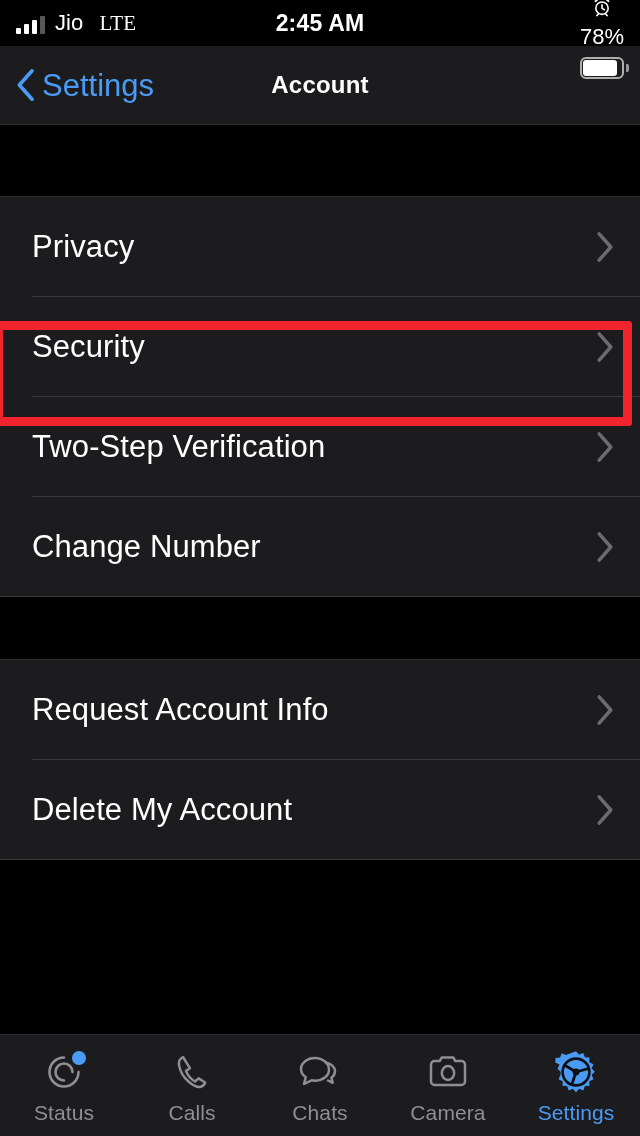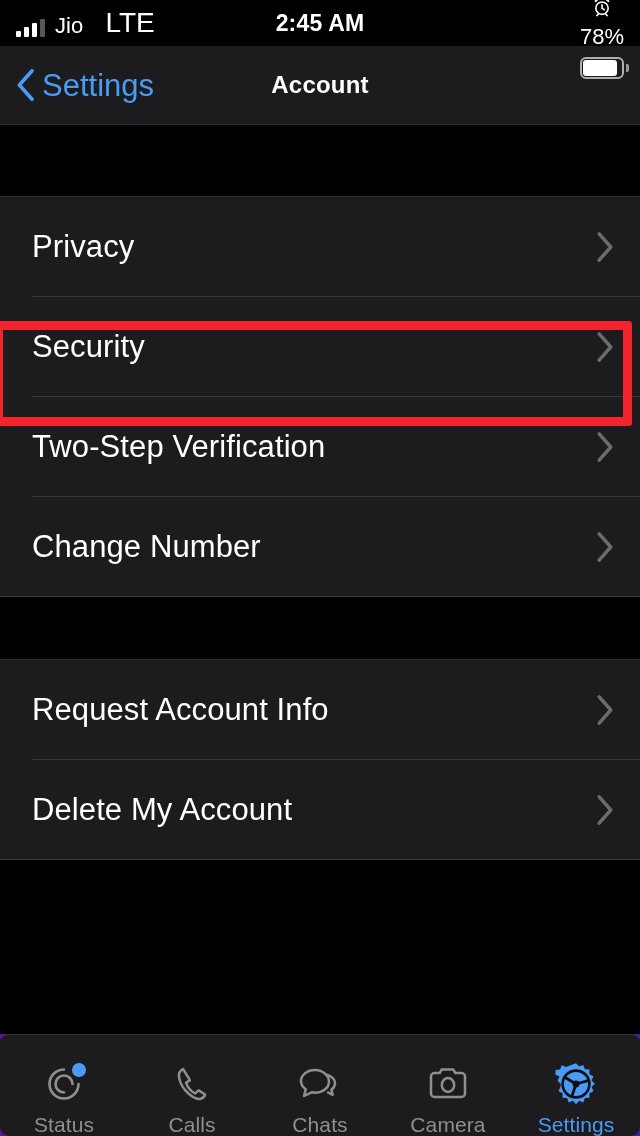--- a/index.html
+++ b/index.html
@@ -19,21 +19,21 @@
     padding:0 16px; color:#fff;
   }
   .sb-left { display:flex; align-items:flex-end; gap:10px; flex:0 0 auto; }
   .signal { display:flex; align-items:flex-end; gap:3px; height:18px; }
   .signal i { display:block; width:5px; background:#fff; border-radius:1px; }
   .signal i.b1 { height:6px; }
   .signal i.b2 { height:10px; }
   .signal i.b3 { height:14px; }
   .signal i.b4 { height:18px; background:#57575a; }
   .carrier { font-size:22px; letter-spacing:0.1px; line-height:1; }
-  .net { font-size:28px; line-height:1; margin-left:12px; }
+  .net { font-size:21px; line-height:1; margin-left:6px;font-family:Liberation Serif, serif; }
   .sb-center {
     position:absolute; left:0; right:0; text-align:center;
     font-size:23px; font-weight:600; letter-spacing:0.2px; pointer-events:none;
   }
   .sb-right {
     margin-left:auto; display:flex; align-items:center; gap:9px; z-index:2;flex-direction:column;
   }
   .moon-icon { width:20px; height:20px; display:block; }
   .alarm-icon { width:20px; height:20px; display:block; }
   .batt-pct { font-size:22px; line-height:1; }
@@ -90,21 +90,21 @@
   .highlight {
     position:absolute; pointer-events:none;
     left:-6px; top:196px; width:638px; height:105px;
     border:9px solid #f2252f; border-radius:3px; z-index:20;
   }
 
   
   .tab-bar {
     position:absolute; bottom:0; left:0; width:640px; height:102px;
     background:#1c1c1e; border-top:1px solid #2e2e30;
-    display:flex; align-items:flex-start; padding-top:24px;border-radius:9px;
+    display:flex; align-items:flex-start; padding-top:12px;
   }
   .tab { flex:1; display:flex; flex-direction:column; align-items:center; gap:4px; cursor:pointer; }
   .tab-icon { position:relative; width:50px; height:50px; display:flex; align-items:center; justify-content:center; }
   .tab-icon svg { display:block; }
   .tab-label { font-size:21px; color:#8e8e93; letter-spacing:0.1px; }
   .tab.active .tab-label { color:#4a9bf5; }
   .badge-dot {
     position:absolute; right:3px; top:4px; width:14px; height:14px;
     border-radius:50%; background:#4a9bf5;
   }

